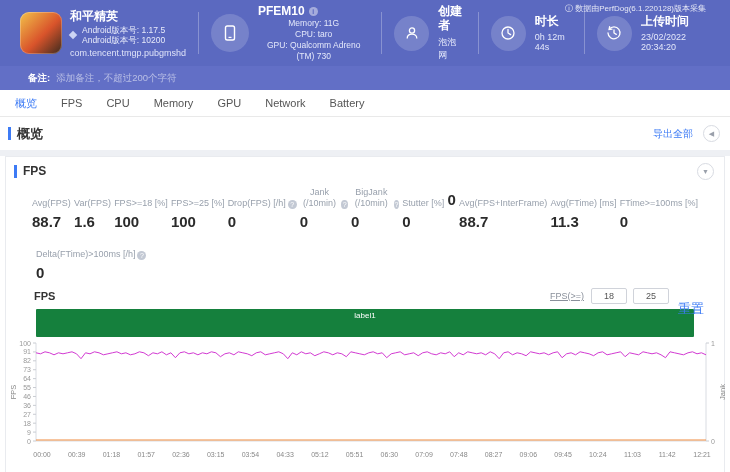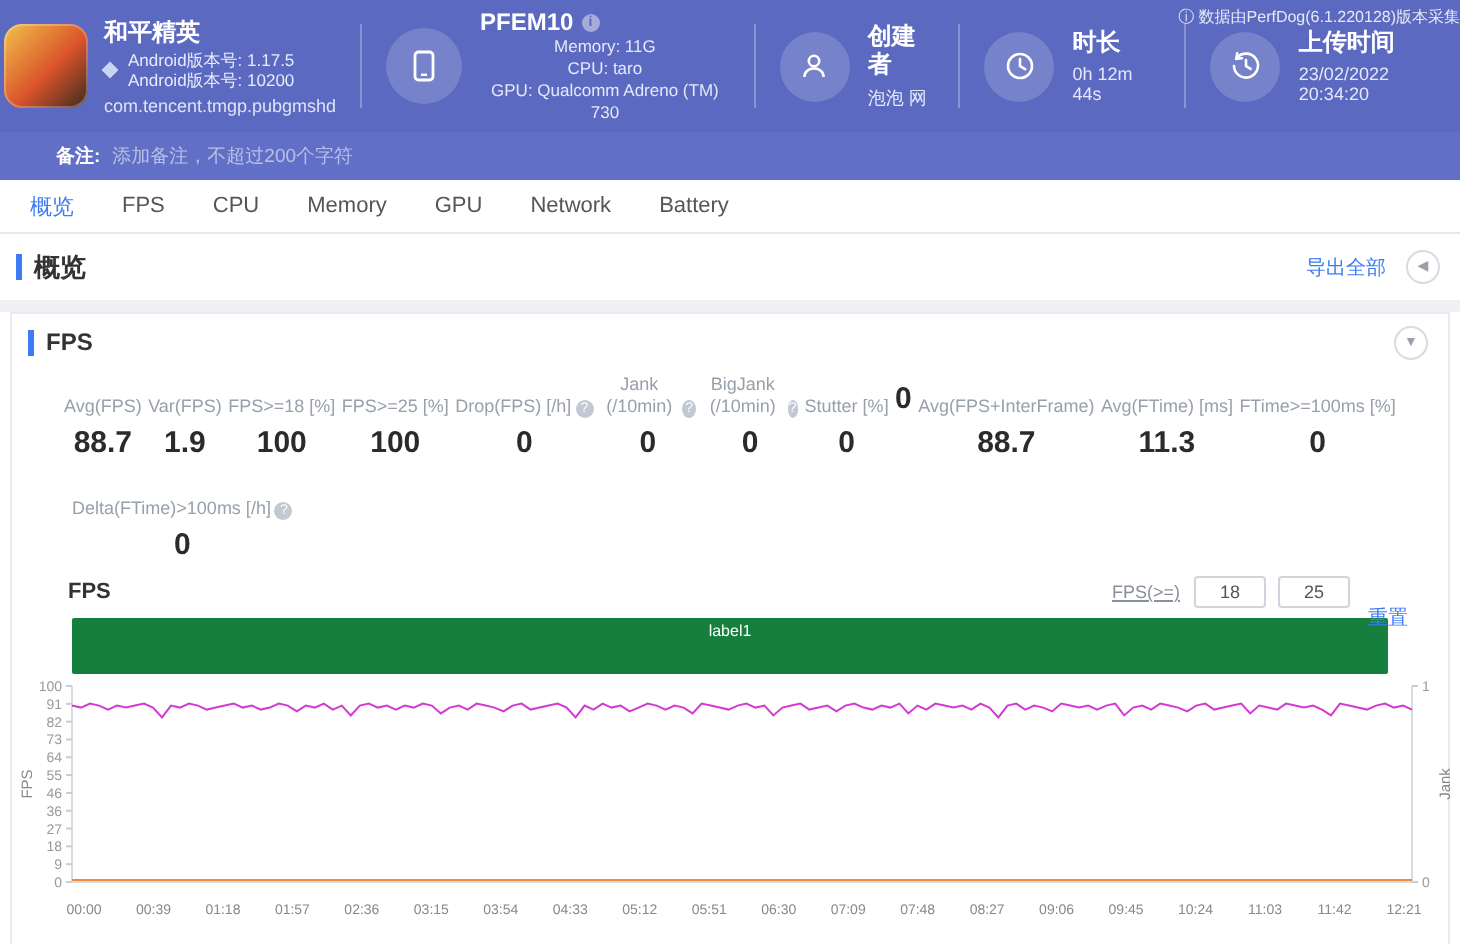--- a/index.html
+++ b/index.html
@@ -1,20 +1,20 @@
 <!DOCTYPE html>
 <html><head>
 <meta charset="utf-8">
 <style>
   * { margin:0; padding:0; box-sizing:border-box; }
   html,body { width:730px; height:472px; overflow:hidden; background:#fff;
     font-family:"Liberation Sans", sans-serif; }
   
   .top-bar { height:66px; background:#5b69c0; display:flex; align-items:center;
-    padding:0 2px; position:relative; color:#fff; }
+    padding:0 20px; position:relative; color:#fff; }
   .hdr-group { display:flex; align-items:center; height:100%; }
   .hdr-divider { width:1px; height:42px; background:rgba(255,255,255,.28); margin:0 12px; }
   .app-icon { width:42px; height:42px; border-radius:9px; flex:0 0 auto;
     background:linear-gradient(135deg,#f2c24a 0%,#d9542b 55%,#3a2a1e 100%);
     box-shadow:inset 0 0 0 1px rgba(255,255,255,.25); }
   .app-info { margin-left:8px; }
   .app-name { font-size:12px; font-weight:bold; line-height:14px; }
   .ver-row { display:flex; align-items:center; margin-top:2px; }
   .diamond { width:6px; height:6px; background:#ccd4f4; transform:rotate(45deg);
     margin-right:6px; flex:0 0 auto; }
@@ -24,21 +24,21 @@
     display:flex; align-items:center; justify-content:center; flex:0 0 auto; }
   .icon-circle.small { width:35px; height:35px; }
   .hdr-texts { margin-left:9px; }
   .hdr-title-row { display:flex; align-items:center; }
   .hdr-title { font-size:12px; font-weight:bold; line-height:14px; }
   .info-circ { width:9px; height:9px; border-radius:50%; background:rgba(255,255,255,.45);
     color:#5b69c0; font-size:7px; line-height:9px; text-align:center; font-weight:bold;
     margin-left:4px; }
   .hdr-sub { font-size:8.5px; line-height:11px; color:#e4e8fa;text-align:center; }
   .hdr-value { font-size:9px; color:#e4e8fa; margin-top:4px; }
-  .collect-note { position:absolute; top:3px; right:0; font-size:8px;
+  .collect-note { position:absolute; top:3px; right:24px; font-size:8px;
     color:rgba(255,255,255,.85); }
   
   .remark-bar { height:24px; background:#626fc6; display:flex; align-items:center;
     padding-left:28px; font-size:9.5px; }
   .remark-label { color:#fff; font-weight:bold; }
   .remark-placeholder { color:rgba(255,255,255,.55); margin-left:6px; }
   
   .tab-bar { height:27px; background:#fff; border-bottom:1px solid #e9e9e9;
     display:flex; align-items:center; padding-left:15px; gap:24px; }
   .tab { font-size:11px; color:#555; cursor:pointer; }
@@ -54,39 +54,39 @@
     background:#fff; color:#9aa0ab; font-size:7px; line-height:15px; text-align:center;
     cursor:pointer; }
   .gray-strip { height:6px; background:#eef0f4; }
   
   .fps-card { margin:0 5px; background:#fff; border:1px solid #e9ebef; border-bottom:none;
     height:316px; }
   .panel-header { height:28px; display:flex; align-items:center; padding:0 10px 0 8px; }
   .panel-title { font-size:12px; font-weight:bold; color:#333; }
   
   .metrics-row { display:flex; justify-content:space-between; padding:2px 26px 0 26px; }
-  .metric { display:flex; flex-direction:column; align-items:center; }
+  .metric { display:flex; flex-direction:column; }
   .m-label { font-size:9px; color:#98a0ac; text-align:center; line-height:11px;
     min-height:22px; display:flex; align-items:flex-end; justify-content:center;
     white-space:nowrap; }
   .m-label.narrow { white-space:normal; width:48px; }
   .info-dot { display:inline-block; width:9px; height:9px; border-radius:50%;
     background:#c3c9d4; color:#fff; font-size:7px; line-height:9px; text-align:center;
     margin-left:2px; vertical-align:top; }
   .m-value { font-size:15px; font-weight:bold; color:#2b2b2b; margin-top:4px; }
   .metrics-row2 { display:flex; padding:8px 0 0 30px; }
   
   .chart-toolbar { display:flex; align-items:center; height:22px; margin-top:4px;
     padding:0 20px 0 28px; }
   .chart-name { font-size:11px; font-weight:bold; color:#333; }
   .thr-label { font-size:9px; color:#8a909b; margin-right:4px;text-decoration:underline; }
   .thr-input { width:36px; height:16px; border:1px solid #d0d3da; border-radius:2px;
     font-size:9px; text-align:center; color:#555; margin:0 3px;
     font-family:"Liberation Sans", sans-serif; }
-  .reset-link { font-size:10px; color:#3d7bf5; margin-left:6px; cursor:pointer;margin-top:25px; }
+  .reset-link { font-size:13px; color:#3d7bf5; margin-left:6px; cursor:pointer;margin-top:25px; }
   
   .banner { height:28px; margin:2px 30px 0 30px; background:#15803d; color:#fff;
     font-size:8px; line-height:13px; text-align:center; border-radius:1px; }
   
   svg text { font-family:"Liberation Sans", sans-serif; }
   
   .h-scrollbar { height:11px; margin:1px 30px 0 30px; display:flex; align-items:stretch; }
   .sb-handle { width:11px; background:#f2f2f2; border:1px solid #c9ccd2; flex:0 0 auto;
     position:relative; }
   .sb-handle:after { content:""; position:absolute; left:3px; right:3px; top:3px; bottom:3px;
@@ -213,21 +213,21 @@
     <div class="circ-btn">▼</div>
   </div>
 
   <div class="metrics-row">
       <div class="metric">
         <div class="m-label">Avg(FPS)</div>
         <div class="m-value">88.7</div>
       </div>
       <div class="metric">
         <div class="m-label">Var(FPS)</div>
-        <div class="m-value">1.9</div>
+        <div class="m-value">1.6</div>
       </div>
       <div class="metric">
         <div class="m-label">FPS&gt;=18 [%]</div>
         <div class="m-value">100</div>
       </div>
       <div class="metric">
         <div class="m-label">FPS&gt;=25 [%]</div>
         <div class="m-value">100</div>
       </div>
       <div class="metric">

